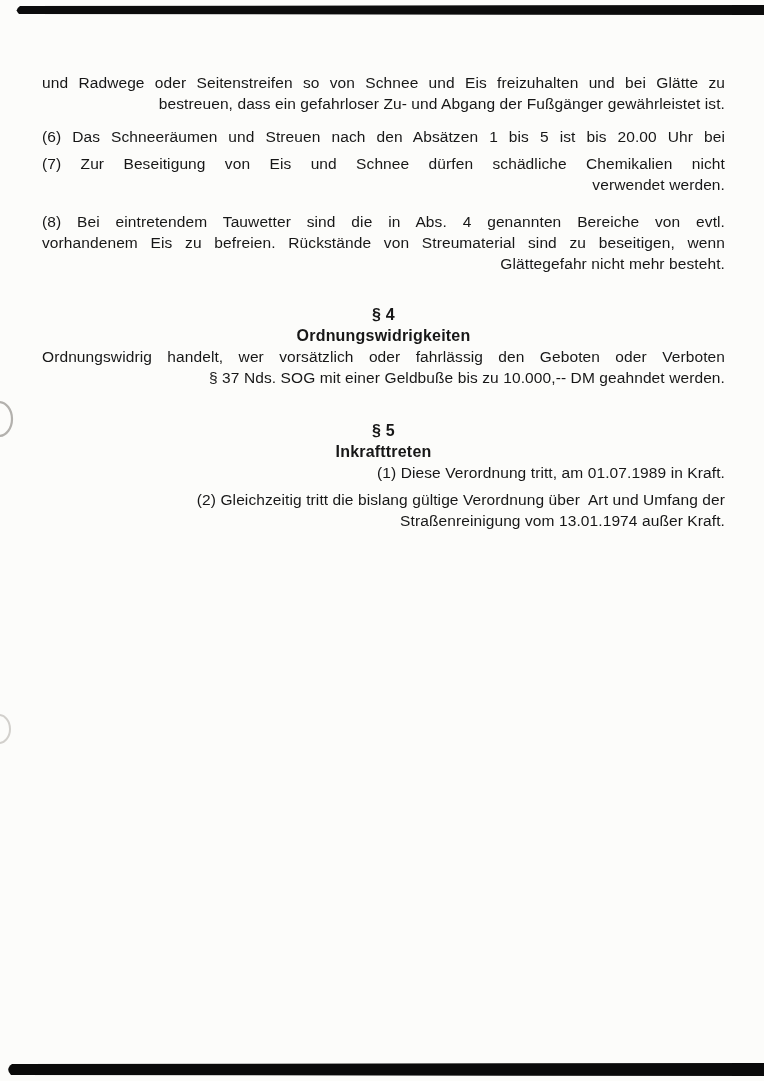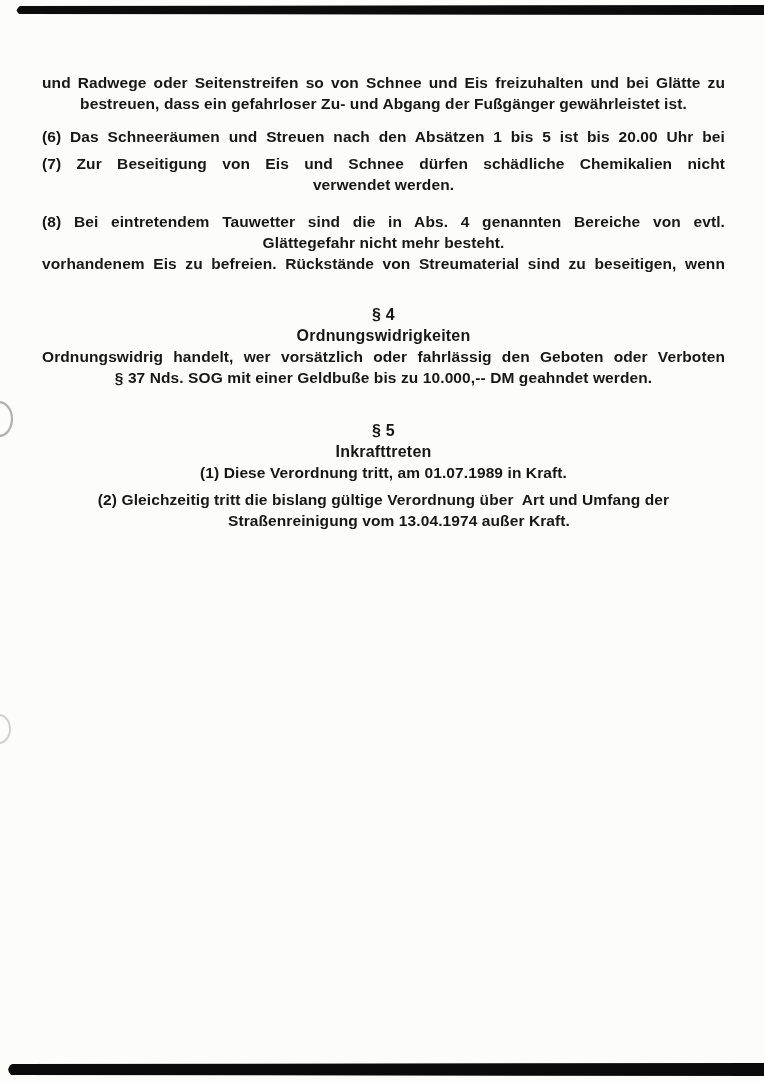--- a/index.html
+++ b/index.html
@@ -18,23 +18,23 @@
   #punch-mark-2 { top: 712px; }
   .content {
     position: absolute;
     left: 42px; top: 72px;
     width: 683px;
     font-size: 15.5px;
     line-height: 21px;
     color: #171717;
     letter-spacing: 0.1px;
   }
-  .ln { white-space: pre-wrap; font-weight: bold; }
+  .ln { white-space: pre-wrap; }
   .jl { text-align: justify; text-align-last: justify; }
-  .ll { text-align: center; }
+  .ll { text-align: right; }
   .indent { padding-left: 31px; }
   .para { margin: 0; }
   .mt14 { margin-top: 6px; }
   .mt15 { }
   .mt16 { margin-top: 16px; }
   .mt18 { margin-top: 12px; }
   .mt30 { margin-top: 30px; }
   .mt32 { margin-top: 32px; }
   .heading {
     text-align: center;
@@ -69,22 +69,22 @@
     <span class="ln jl" style="display:block">(6) Das Schneeräumen und Streuen nach den Absätzen 1 bis 5 ist bis 20.00 Uhr bei</span>
   </p>
 
   <p class="para mt14">
     <span class="ln jl" style="display:block">(7) Zur Beseitigung von Eis und Schnee dürfen schädliche Chemikalien nicht</span>
     <span class="ln ll" style="display:block">verwendet werden.</span>
   </p>
 
   <p class="para mt16">
     <span class="ln jl" style="display:block">(8) Bei eintretendem Tauwetter sind die in Abs. 4 genannten Bereiche von evtl.</span>
+    <span class="ln jl" style="display:block">vorhandenem Eis zu befreien. Rückstände von Streumaterial sind zu beseitigen, wenn</span>
     <span class="ln ll" style="display:block">Glättegefahr nicht mehr besteht.</span>
-    <span class="ln jl" style="display:block">vorhandenem Eis zu befreien. Rückstände von Streumaterial sind zu beseitigen, wenn</span>
   </p>
 
   <div class="heading mt30">
     <div>§ 4</div>
     <div>Ordnungswidrigkeiten</div>
   </div>
 
   <p class="para mt15">
     <span class="ln jl" style="display:block">Ordnungswidrig handelt, wer vorsätzlich oder fahrlässig den Geboten oder Verboten</span>
     <span class="ln ll" style="display:block">§ 37 Nds. SOG mit einer Geldbuße bis zu 10.000,-- DM geahndet werden.</span>
@@ -94,20 +94,20 @@
     <div>§ 5</div>
     <div>Inkrafttreten</div>
   </div>
 
   <p class="para mt15">
     <span class="ln ll" style="display:block">(1) Diese Verordnung tritt, am 01.07.1989 in Kraft.</span>
   </p>
 
   <p class="para mt14">
     <span class="ln ll" style="display:block">(2) Gleichzeitig tritt die bislang gültige Verordnung über  Art und Umfang der</span>
-    <span class="ln ll indent" style="display:block">Straßenreinigung vom 13.04.1974 außer Kraft.</span>
+    <span class="ln ll indent" style="display:block">Straßenreinigung vom 13.01.1974 außer Kraft.</span>
   </p>
 
 </div>
 
 <svg id="scan-bar-bottom" class="scan-bar-svg" viewBox="0 0 759 13" preserveAspectRatio="none">
   <path d="M7,1 Q0,6 6,12 L759,13 L759,0 Z" fill="#0a0a0a"></path>
 </svg>
 
 </body></html>

